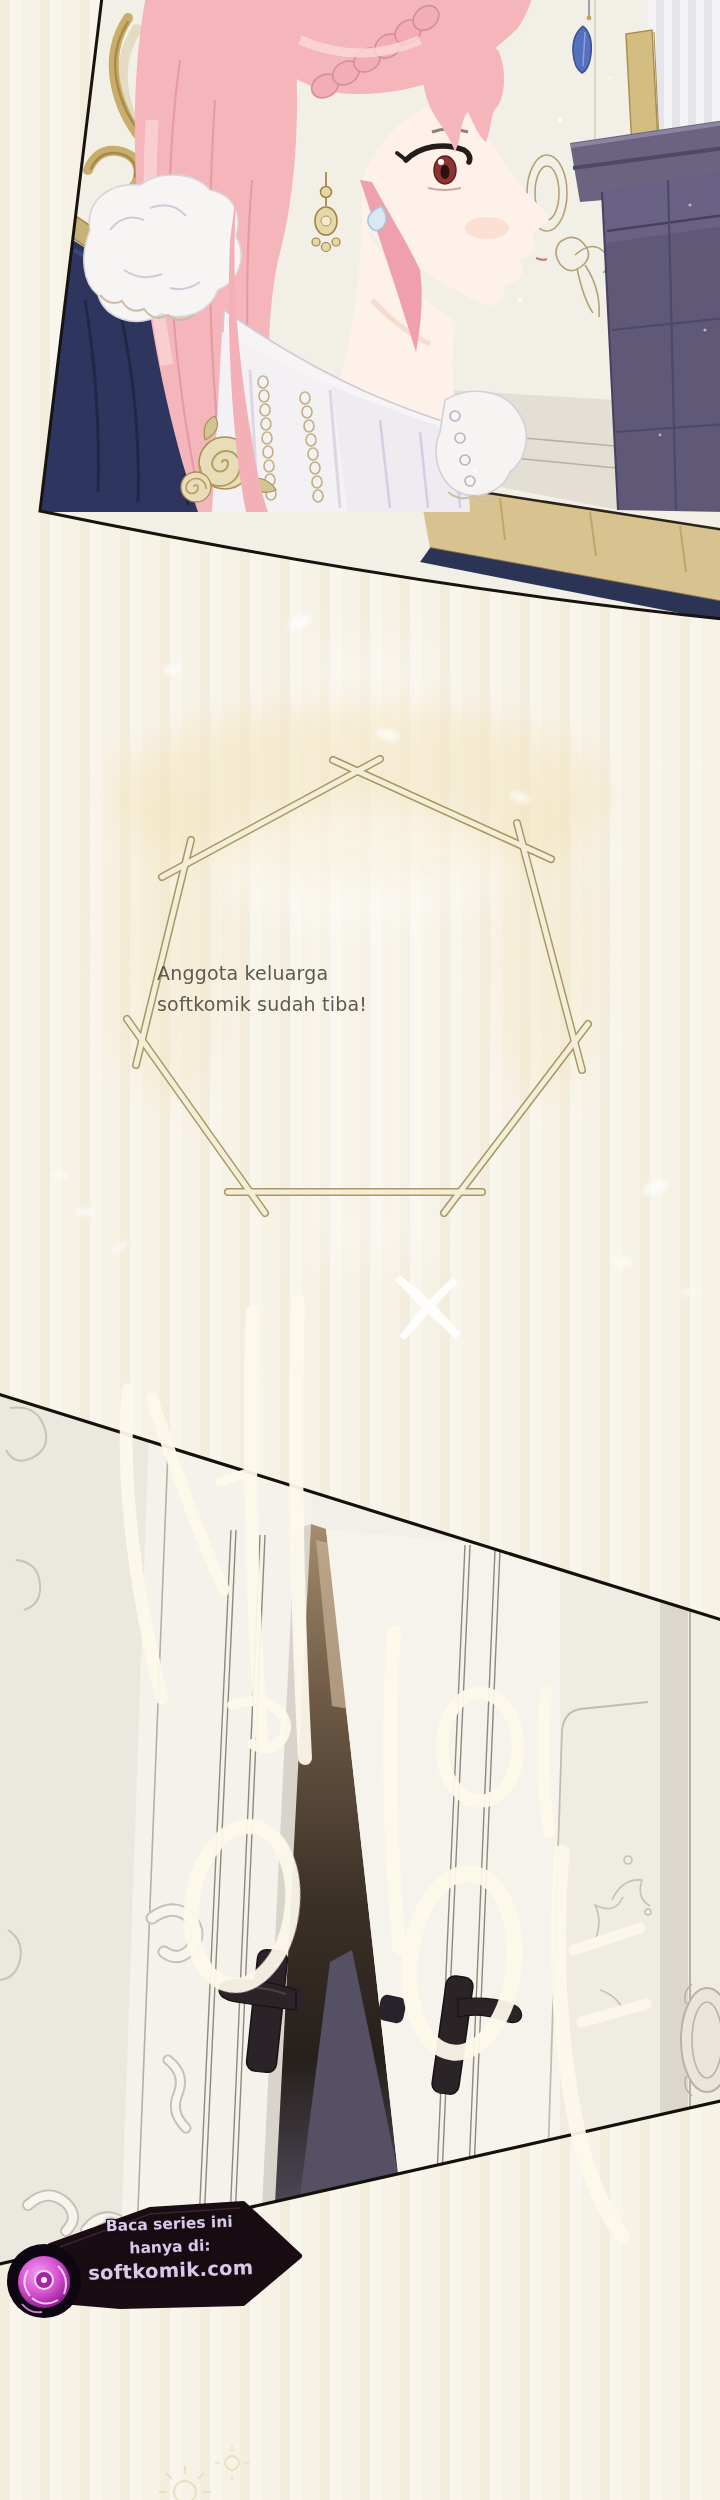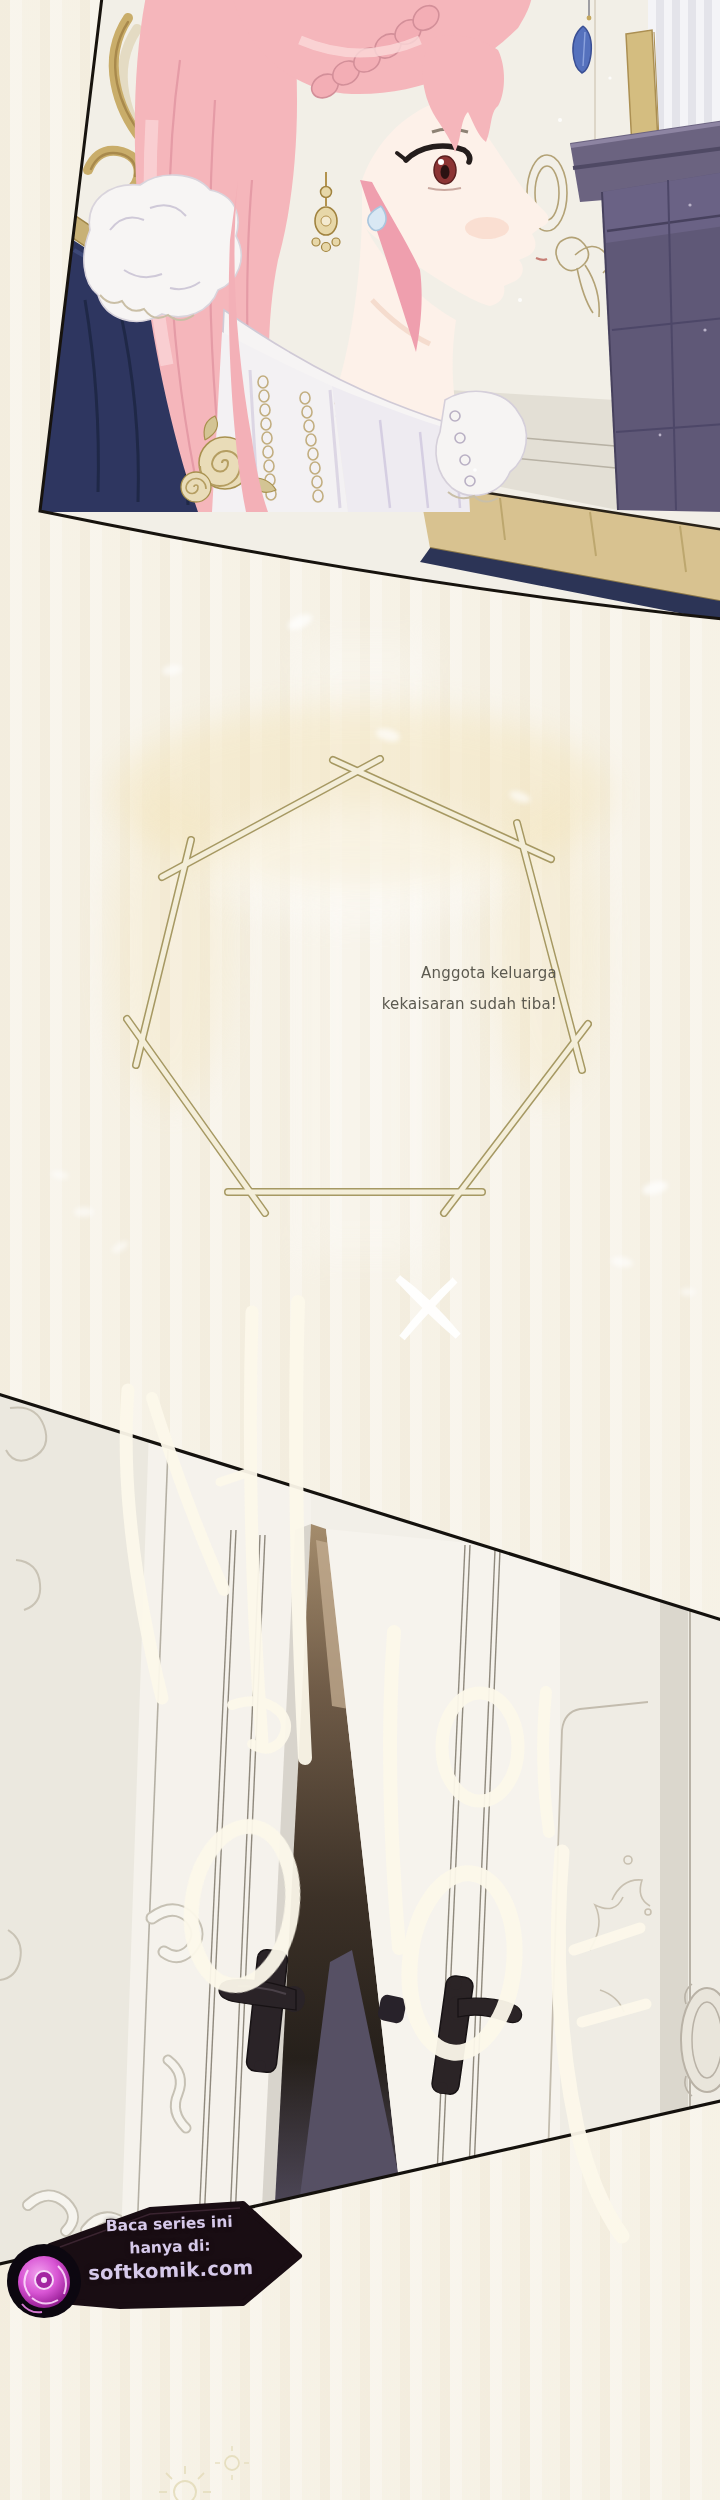--- a/index.html
+++ b/index.html
@@ -11,21 +11,21 @@
   .page::before{
     content:"";position:absolute;inset:0;pointer-events:none;
     background:repeating-linear-gradient(90deg,
       rgba(233,222,198,.28) 0 10px,
       rgba(255,255,255,.20) 10px 22px,
       rgba(241,233,214,.12) 22px 40px);
   }
   svg.art{position:absolute;left:0;top:0;}
   .dialogue{
     position:absolute;left:157px;top:958px;width:400px;
-    text-align:right;color:#5c5a50;font-size:15px;line-height:31px;
+    text-align:left;color:#5c5a50;font-size:19px;line-height:31px;
     letter-spacing:.2px;font-weight:500;
   }
   .watermark-text{
     position:absolute;left:70px;top:2213px;width:200px;text-align:center;
     color:#d6c9ea;transform:rotate(-2deg);line-height:23px;font-weight:bold;
     text-shadow:-1px -1px 0 #1a0e14,1px -1px 0 #1a0e14,-1px 1px 0 #1a0e14,
                 1px 1px 0 #1a0e14,0 0 5px rgba(22,9,18,.95);
   }
   .watermark-text .wm-small{font-size:15.5px;display:block;}
   .watermark-text .wm-big{font-size:19.5px;display:block;letter-spacing:.3px;}
@@ -464,21 +464,21 @@
       </g>
       <circle cx="44" cy="2280" r="9" fill="#a426a2" stroke="#f6d9f8" stroke-width="2"></circle>
       <circle cx="44" cy="2280" r="3" fill="#f9e9fa"></circle>
       <path d="M22,2304 q8,10 20,8" stroke="#d77ad4" stroke-width="2" fill="none"></path>
     </g>
   </g>
 </svg>
 
 <div class="dialogue">
   <span>Anggota keluarga</span><br>
-  <span>kekaisaran sudah tiba!</span>
+  <span>softkomik sudah tiba!</span>
 </div>
 
 <span class="sr-only">세이이야</span>
 
 <div class="watermark-text">
   <span class="wm-small">Baca series ini</span>
   <span class="wm-small">hanya di:</span>
   <span class="wm-big">softkomik.com</span>
 </div>
 

